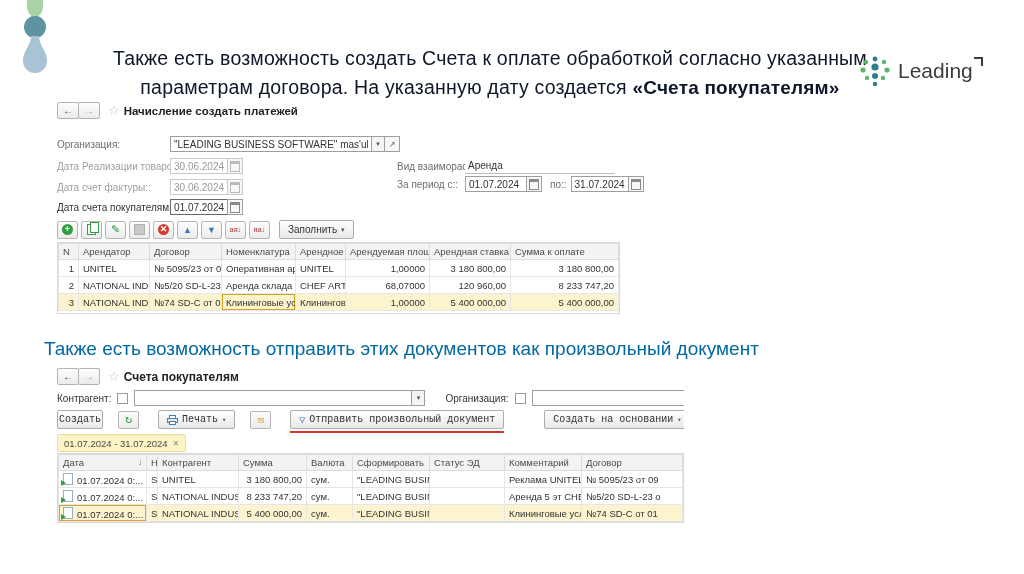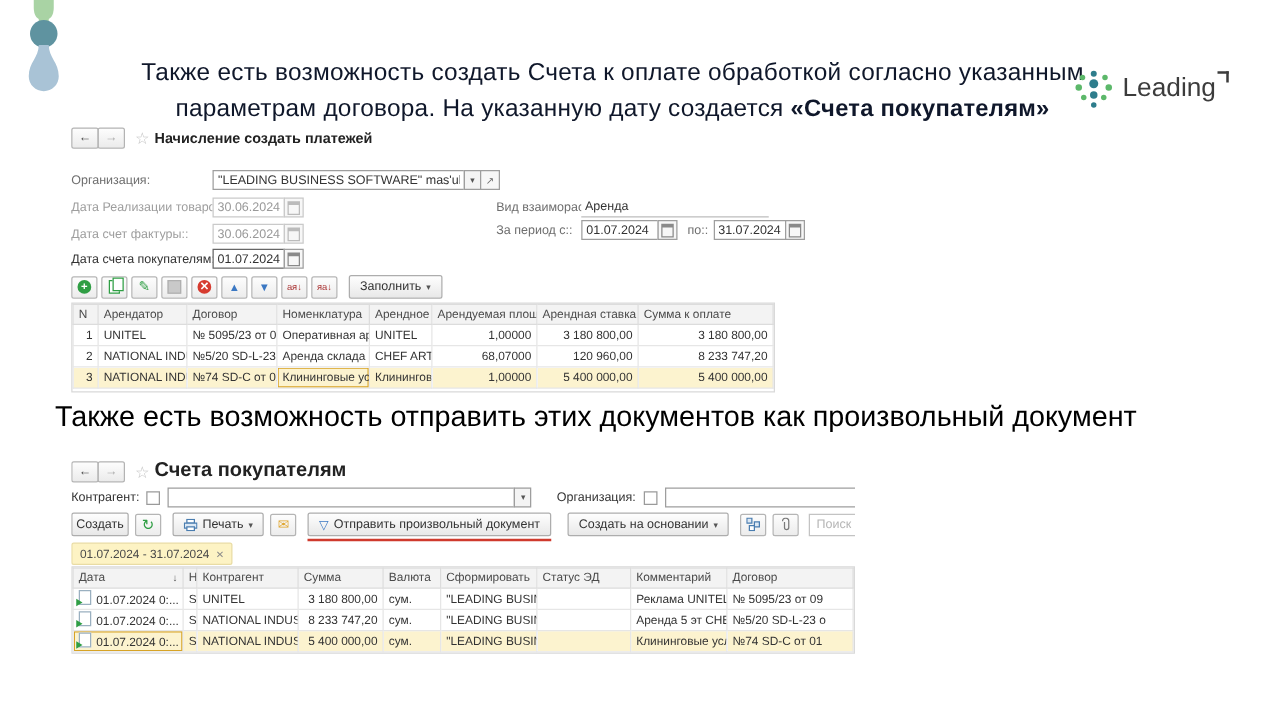--- a/index.html
+++ b/index.html
@@ -2,21 +2,21 @@
 <html><head>
 <meta charset="utf-8">
 <style>
   html,body{margin:0;padding:0;background:#fff;width:1024px;height:574px;overflow:hidden;
     font-family:"Liberation Sans", sans-serif;}
   .abs{position:absolute;}
   
   .slide-title{left:40px;top:44px;width:900px;text-align:center;color:#0f172a;
     font-size:19.5px;line-height:29px;letter-spacing:.2px;}
   .slide-title b{font-size:19px;font-weight:700;}
-  .slide-sub{left:44px;top:320px;color:#000000;font-size:23px;white-space:nowrap;}
+  .slide-sub{left:44px;top:338px;color:#0369a1;font-size:19px;white-space:nowrap;}
   
   .logo{left:858px;top:52px;display:flex;align-items:center;gap:6px;}
   .logo-text{font-size:21px;color:#3c3c3c;position:relative;padding-right:10px;}
   .logo-corner{position:absolute;right:0;top:-2px;width:7px;height:7px;
     border-top:2px solid #3c3c3c;border-right:2px solid #3c3c3c;}
   
   .win{font-size:10px;color:#333;}
   .navbtn{width:20px;height:15px;border:1px solid #b3b3b3;background:linear-gradient(#fdfdfd,#ebebeb);
     display:inline-flex;align-items:center;justify-content:center;font-size:10px;color:#444;border-radius:2px;}
   .navbtn.fwd{color:#aaa;margin-left:-1px;}
@@ -264,34 +264,34 @@
 </div>
 
 <div class="abs slide-sub">Также есть возможность отправить этих документов как произвольный документ</div>
 
 <div class="abs win" style="left:57px;top:368px;width:627px;height:162px;overflow:hidden;">
 
   <div class="abs" style="left:0;top:0;display:flex;align-items:center;">
     <span class="navbtn">←</span>
     <span class="navbtn fwd">→</span>
     <span class="star">☆</span>
-    <span class="wtitle" style="font-size:16px;">Счета покупателям</span>
+    <span class="wtitle" style="font-size:12px;">Счета покупателям</span>
   </div>
 
   <div class="abs" style="left:0;top:22px;display:flex;align-items:center;">
     <span class="lbl dark">Контрагент:</span>
     <span class="cb" style="margin:0 6px 0 6px;"></span>
     <input class="in" style="width: 278px;">
     <span class="combo-btn">▾</span>
     <span class="lbl dark" style="margin-left:20px;">Организация:</span>
     <span class="cb" style="margin:0 6px 0 6px;"></span>
     <input class="in" style="width: 176px;">
   </div>
 
-  <div class="abs" style="left:0;top:42px;display:flex;align-items:center;gap:5px;">
+  <div class="abs" style="left:0;top:42px;display:flex;align-items:center;gap:15px;font-family:Liberation Mono, monospace;">
     <span class="btn" style="width:46px;justify-content:center;">
       <span>Создать</span>
     </span>
     <span class="ibtn">
         <span class="refresh-ic">↻</span>
       </span>
     <span class="btn" style="margin-left:4px;">
       <svg width="11" height="10" viewBox="0 0 11 10">
         <rect x="2.5" y="0.5" width="6" height="3" fill="#fff" stroke="#4a7db0"></rect>
         <rect x="0.5" y="3.5" width="10" height="4" fill="#dce8f4" stroke="#4a7db0"></rect>
@@ -303,21 +303,21 @@
     <span class="ibtn">
         <span class="env-ic">✉</span>
       </span>
     <span style="position:relative;margin-left:4px;">
       <span class="btn">
         <span class="funnel-ic">▽</span>
         <span>Отправить произвольный документ</span>
       </span>
       <span class="red-underline" style="left:0;right:0;bottom:-4px;"></span>
     </span>
-    <span class="btn" style="margin-left:8px;">
+    <span class="btn" style="margin-left:25px;">
       <span>Создать на основании</span>
       <span class="caret">▾</span>
     </span>
     <span class="ibtn" style="margin-left:4px;">
       <svg width="11" height="11" viewBox="0 0 11 11">
         <rect x="0.5" y="0.5" width="4" height="4" fill="#dce8f4" stroke="#4a7db0"></rect>
         <rect x="6.5" y="3.5" width="4" height="4" fill="#dce8f4" stroke="#4a7db0"></rect>
         <rect x="2.5" y="6.5" width="4" height="4" fill="#fff" stroke="#4a7db0"></rect>
       </svg>
     </span>

